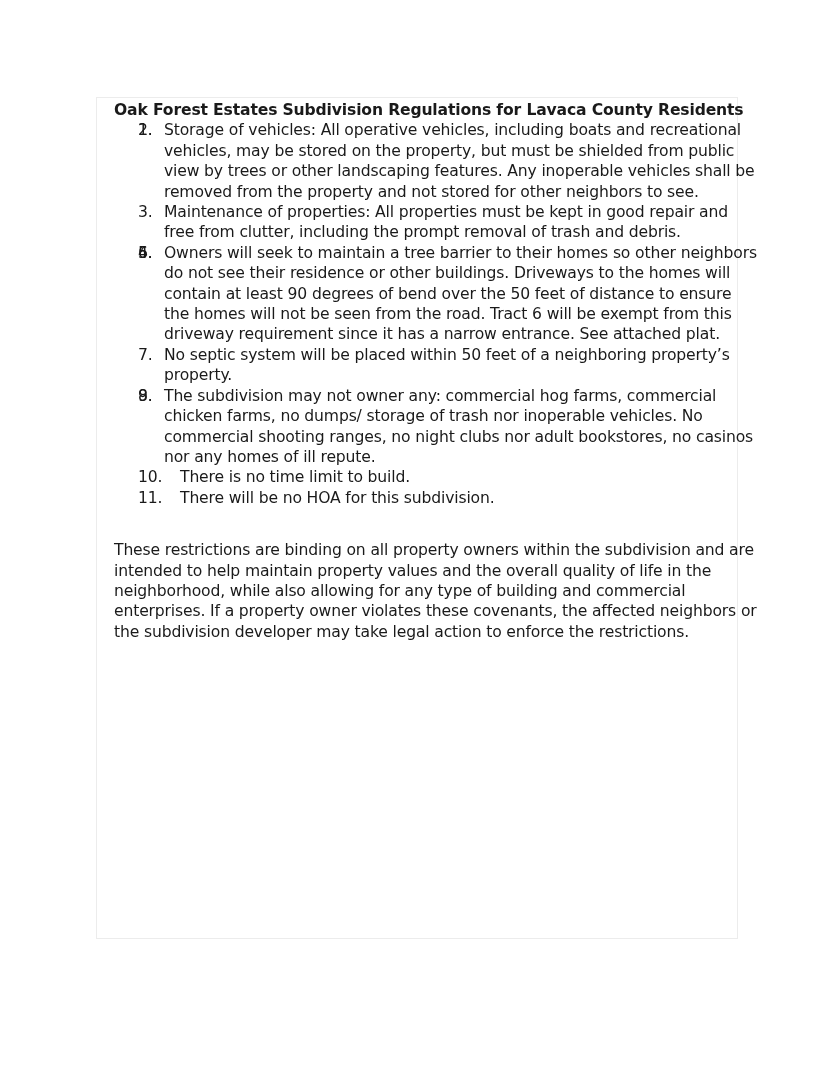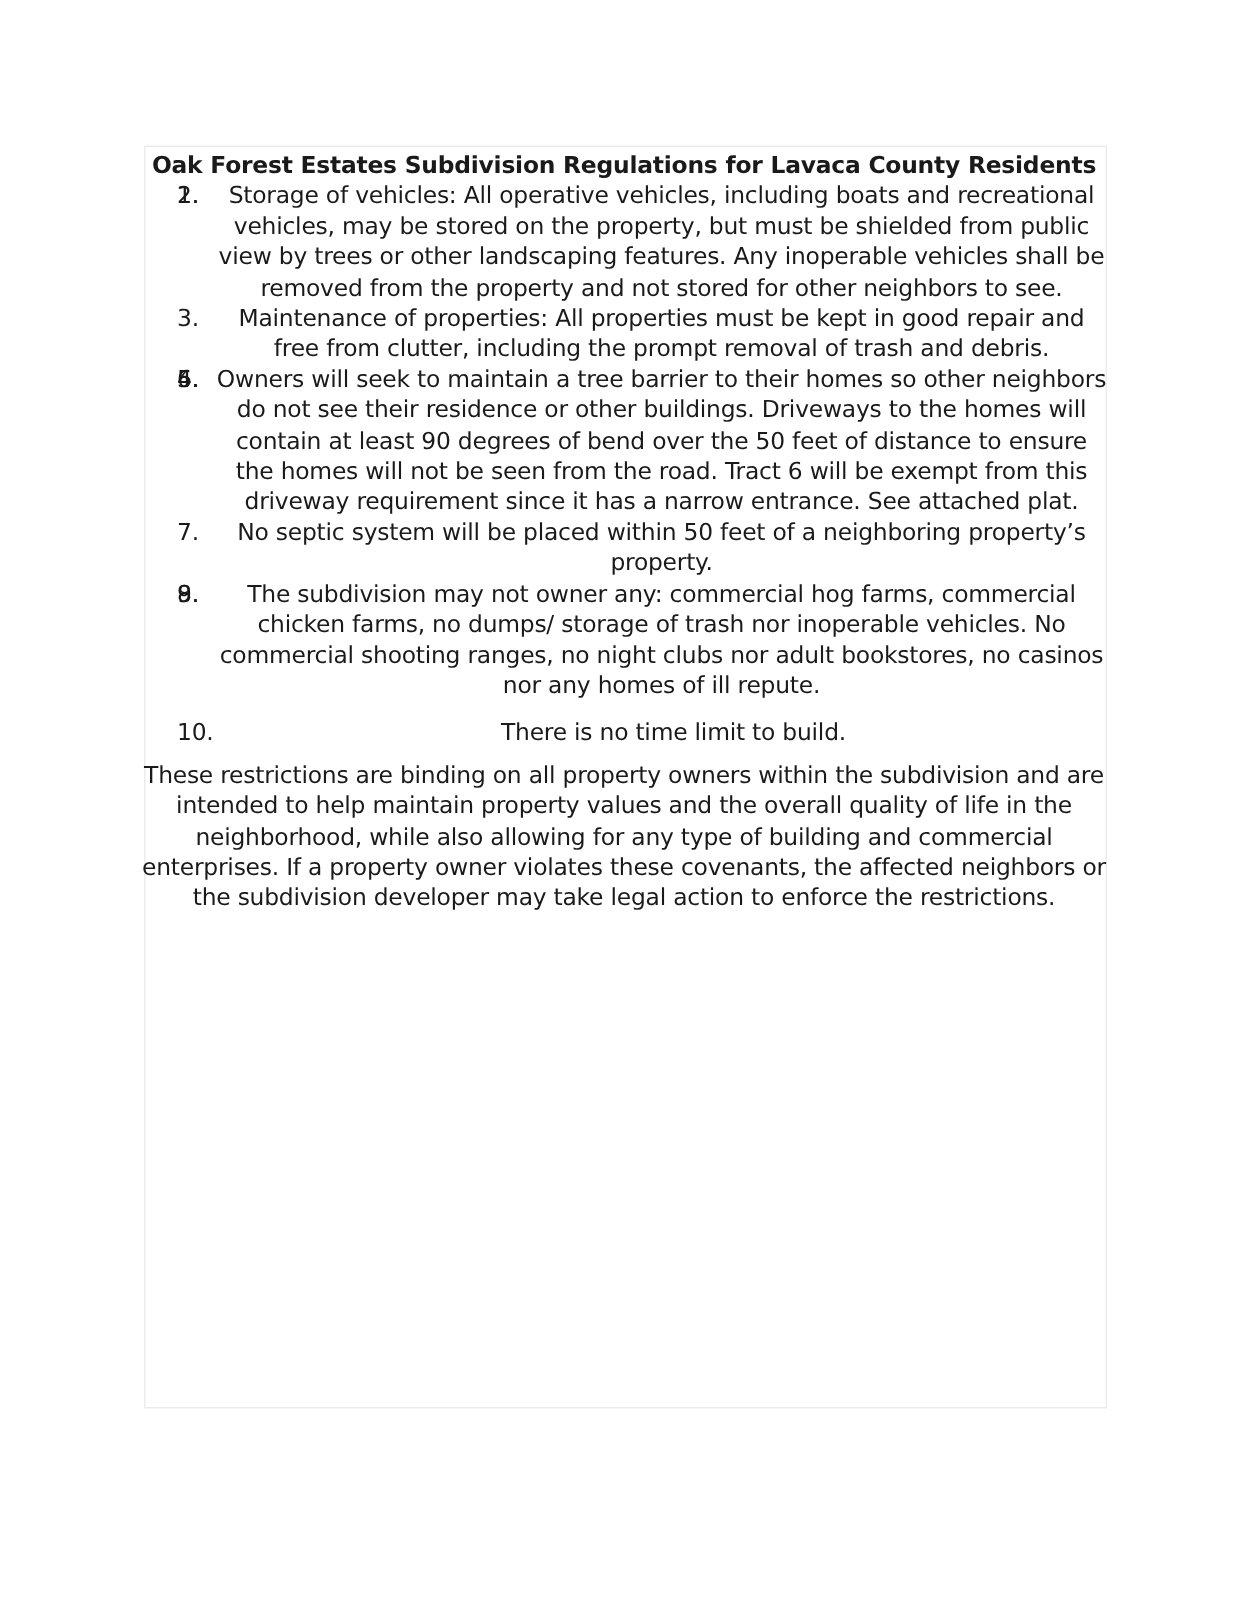--- a/index.html
+++ b/index.html
@@ -7,50 +7,50 @@
   .doc-box {
     position: absolute;
     left: 96px; top: 97px;
     width: 642px;
     height: 842px;
     border: 1px solid #ececec;
     box-sizing: border-box;
   }
   .doc {
     position: absolute;
-    left: 94px; top: 100px;
+    left: 114px; top: 100px;
     width: 644px;
     font-family: "DejaVu Sans", sans-serif;
     font-size: 15.6px;
     line-height: 20.4px;
     color: #1a1a1a;
     letter-spacing: -0.15px;
-    text-align: center;
   }
   .title { font-weight: bold; margin: 0; }
   ol.rules { list-style: none; margin: 0; padding: 0; }
   ol.rules li { position: relative; padding-left: 50px; }
   ol.rules li .num { position: absolute; left: 24px; top: 0; }
-  ol.rules li.two-digit { padding-left: 66px; margin-top: 11px; }
+  ol.rules li.two-digit { padding-left: 66px; }
   ol.rules li.two-digit .num { left: 24px; }
-  .closing { margin-top: 8px; }
+  .closing { margin-top: 32px; }
 </style>
 </head>
 <body>
 
 <div class="doc-box"></div>
 
 <div class="doc">
   <p class="title">Oak Forest Estates Subdivision Regulations for Lavaca County Residents</p>
   <ol class="rules">
     <li><span class="num">1.</span></li>
     <li><span class="num">2.</span><span>Storage of vehicles: All operative vehicles, including boats and recreational vehicles, may be stored on the property, but must be shielded from public view by trees or other landscaping features. Any inoperable vehicles shall be removed from the property and not stored for other neighbors to see.</span></li>
     <li><span class="num">3.</span><span>Maintenance of properties: All properties must be kept in good repair and free from clutter, including the prompt removal of trash and debris.</span></li>
     <li><span class="num">4.</span></li>
     <li><span class="num">5.</span></li>
     <li><span class="num">6.</span><span>Owners will seek to maintain a tree barrier to their homes so other neighbors do not see their residence or other buildings.  Driveways to the homes will contain at least 90 degrees of bend over the 50 feet of distance to ensure the homes will not be seen from the road. Tract 6 will be exempt from this driveway requirement since it has a narrow entrance.  See attached plat.</span></li>
     <li><span class="num">7.</span><span>No septic system will be placed within 50 feet of a neighboring property’s property.</span></li>
     <li><span class="num">8.</span></li>
     <li><span class="num">9.</span><span>The subdivision may not owner any: commercial hog farms, commercial chicken farms, no dumps/ storage of trash nor inoperable vehicles.  No commercial shooting ranges, no night clubs nor adult bookstores, no casinos nor any homes of ill repute.</span></li>
     <li class="two-digit"><span class="num">10.</span><span>There is no time limit to build.</span></li>
+    <li class="two-digit"><span class="num">11.</span><span>There will be no HOA for this subdivision.</span></li>
   </ol>
   <p class="closing">These restrictions are binding on all property owners within the subdivision and are intended to help maintain property values and the overall quality of life in the neighborhood, while also allowing for any type of building and commercial enterprises. If a property owner violates these covenants, the affected neighbors or the subdivision developer may take legal action to enforce the restrictions.</p>
 </div>
 
 </body></html>

